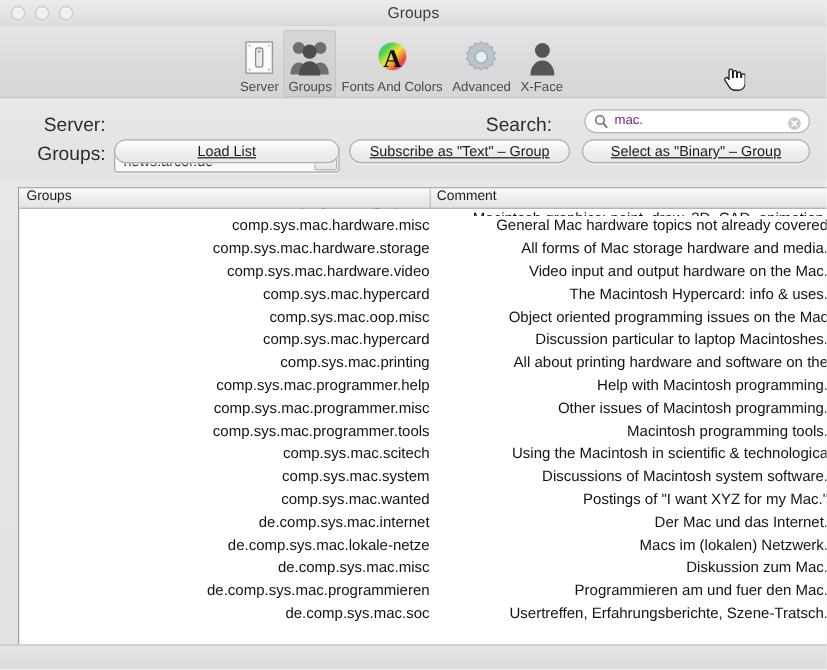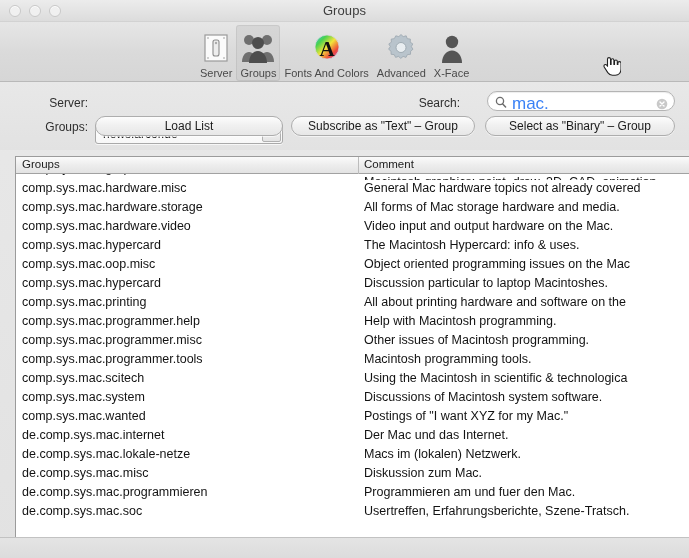--- a/index.html
+++ b/index.html
@@ -84,21 +84,21 @@
   }
 
   
   .formarea {
     position: absolute; left: 0; top: 82px;
     width: 689px; height: 68px;
     background: linear-gradient(to bottom, #e8e8e8 0%, #e2e2e2 100%);
   }
   .lbl {
     position: absolute;
-    font-size: 12px; color: #2e2e2e;
+    font-size: 16px; color: #2e2e2e;
     text-align: right;
   }
   .lbl-server { left: 8px; top: 96px; width: 80px; }
   .lbl-groups { left: 8px; top: 120px; width: 80px; }
   .lbl-search { left: 350px; top: 96px; width: 110px; }
 
   .combo {
     position: absolute; left: 95px; top: 91px;
     width: 188px; height: 21px;
     background: linear-gradient(to bottom, #ffffff 0%, #f7f7f7 100%);
@@ -125,37 +125,38 @@
     position: absolute;
     height: 20px;
     background: linear-gradient(to bottom, #fdfdfd 0%, #f0f0f0 48%, #e7e7e7 100%);
     border: 1px solid #adadad;
     border-radius: 10px;
     font-size: 12px; color: #1b1b1b;
     display: flex; align-items: center; justify-content: center;
     box-shadow: 0 1px 0 rgba(255,255,255,.6);
     cursor: default;
     white-space: nowrap;
+    text-decoration: underline;
   }
   .btn-loadlist { left: 95px; top: 116px; width: 188px; }
   .btn-subscribe { left: 291px; top: 116px; width: 184px; }
   .btn-select { left: 485px; top: 116px; width: 190px; }
 
   .searchfield {
     position: absolute; left: 487px; top: 91px;
     width: 188px; height: 20px;
     background: #ffffff;
     border: 1px solid #b4b4b4;
     border-radius: 10px;
     box-shadow: inset 0 1px 1px rgba(0,0,0,.07);
   }
   .search-icon { position: absolute; left: 7px; top: 3px; }
   .search-value {
     position: absolute; left: 24px; top: 2px;
-    font-size: 17px; color: #3b82f6;
+    font-size: 11px; color: #701a75;
   }
   .search-clear { position: absolute; right: 6px; top: 4px; }
 
   
   .tablewrap {
     position: absolute; left: 15px; top: 156px;
     width: 674px; height: 381px;
     background: #ffffff;
     border-top: 1px solid #9b9b9b;
     border-left: 1px solid #9b9b9b;
@@ -190,20 +191,21 @@
     height: 19px;
     white-space: nowrap;
   }
   .row.clipped { height: 6px; overflow: hidden; }
   .row.clipped .cell { position: relative; top: -13px; }
   .cell {
     position: absolute; top: 1px;
     font-size: 12.5px; color: #131313;
     white-space: nowrap;
     overflow: hidden;
+    text-align: right;
   }
   .cell-group { left: 6px; width: 336px; }
   .cell-comment { left: 348px; width: 326px; }
 
   
   .bottombar {
     position: absolute; left: 0; top: 537px;
     width: 689px; height: 21px;
     background: linear-gradient(to bottom, #e4e4e4 0%, #dcdcdc 100%);
     border-top: 1px solid #c2c2c2;

